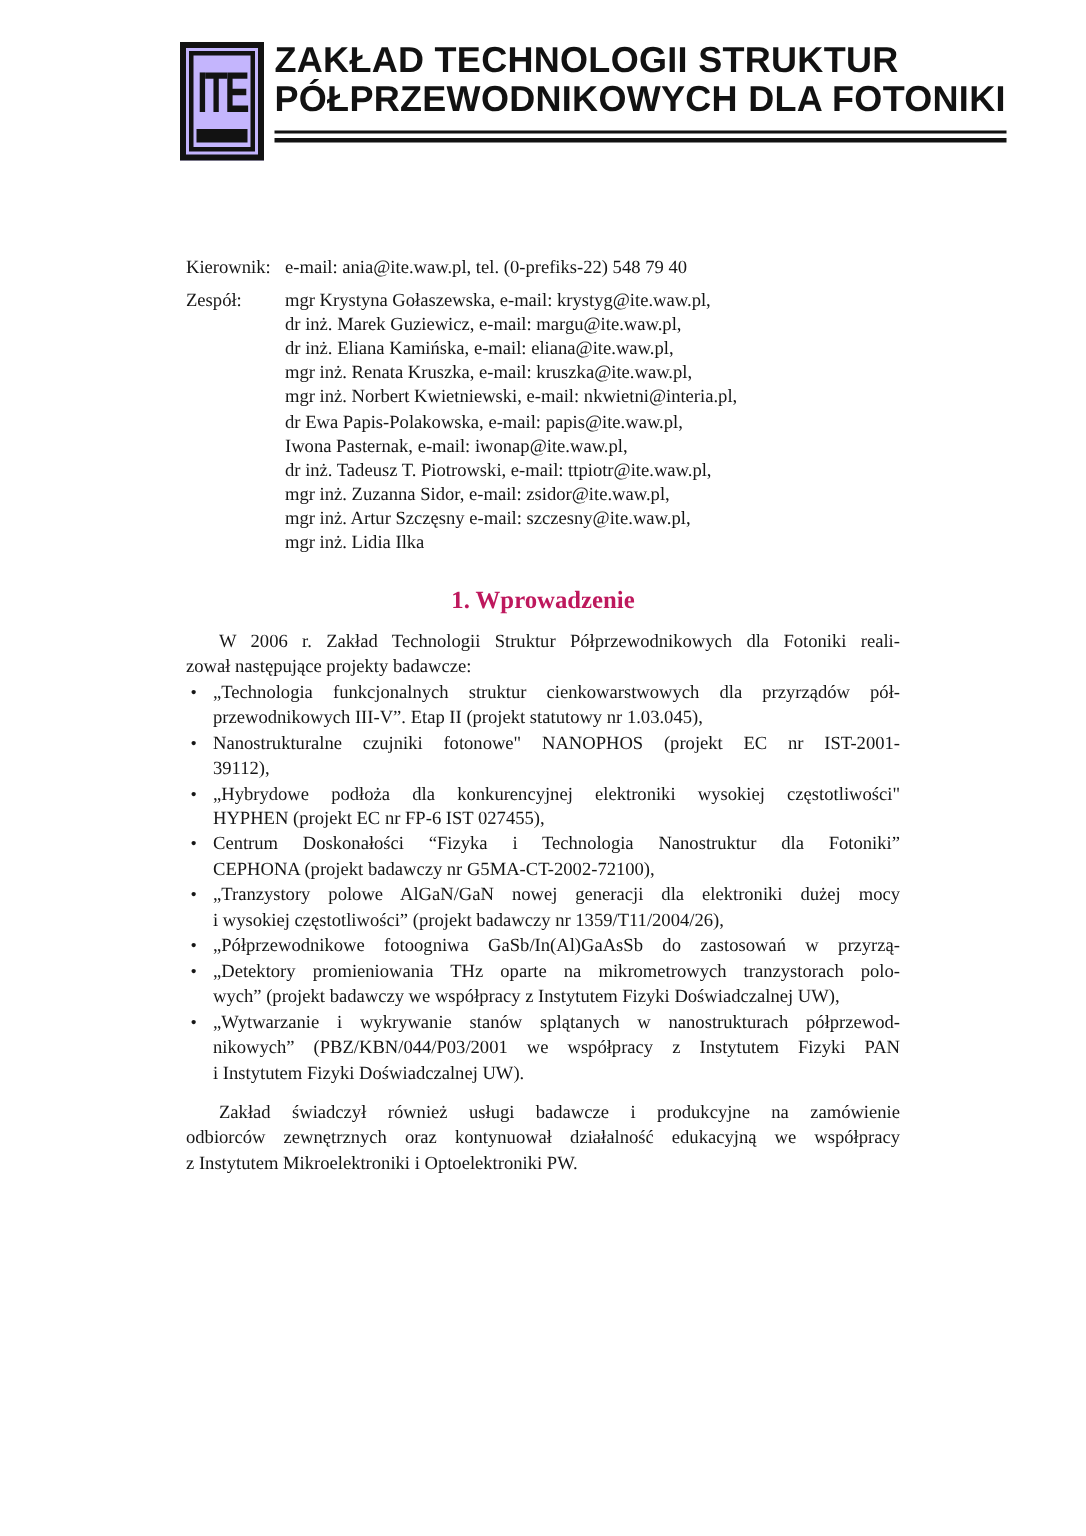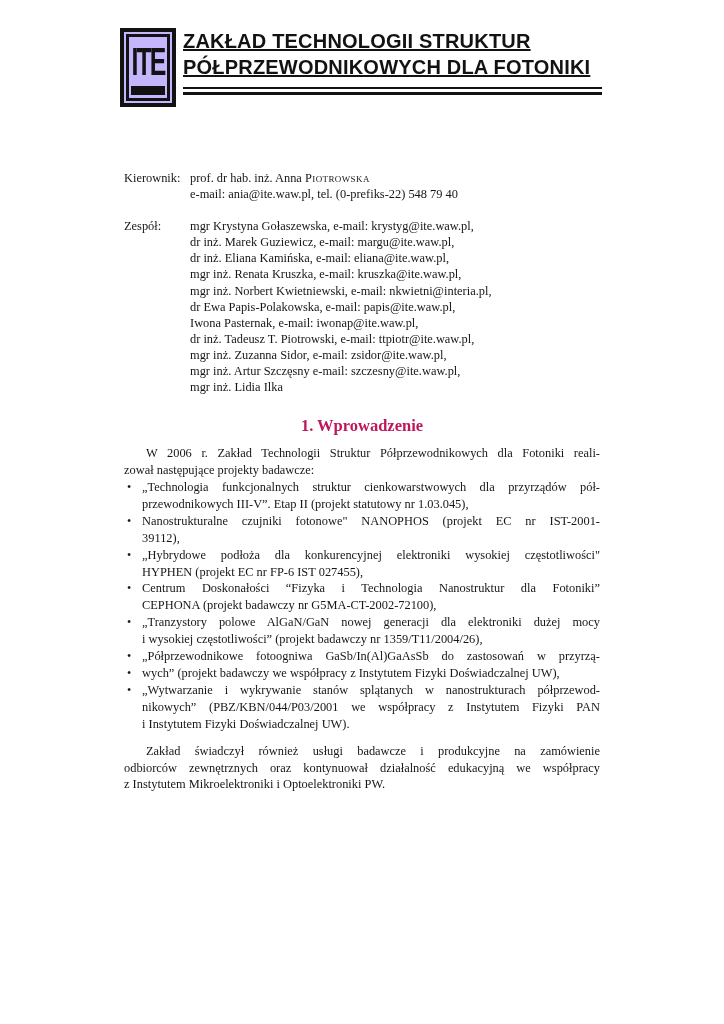--- a/index.html
+++ b/index.html
@@ -42,44 +42,43 @@
     transform-origin: center bottom;
     color: #121212;
     margin-bottom: 4px;
   }
   .logo-bar { width: 100%; height: 9px; background: #121212; }
 
   .masthead-right { flex: 1 1 auto; margin-left: 7px; padding-top: 2px; }
   .doc-title {
     font-family: "Liberation Sans", sans-serif;
     font-weight: 700;
-    font-size: 20px;
+    font-size: 24px;
     line-height: 26px;
     letter-spacing: 0.2px;
     color: #121212;
     white-space: nowrap;
-    text-decoration: underline;
   }
   .double-rule {
     margin-top: 7px;
     height: 3px;
     border-top: 2px solid #121212;
     border-bottom: 3px solid #121212;
   }
 
   
   .content {
     position: absolute; left: 124px; top: 122px; width: 476px;
     font-size: 12.4px; line-height: 16.1px;
   }
   .kv { display: flex; margin-top: 48px; }
   .kv-label { flex: 0 0 66px; }
   .kv-value { flex: 1 1 auto; }
   .sc { font-variant: small-caps; letter-spacing: 0.4px; }
-  .team-block { margin-top: 16px; }
+  .team-block { margin-top: 6px; }
 
   .section-heading {
     margin-top: 20px;
     text-align: center;
     font-weight: 700;
     font-size: 16.5px;
     line-height: 21px;
     color: #be185d;
   }
 
@@ -119,21 +118,20 @@
       </div>
       <div class="double-rule"></div>
     </div>
   </header>
 
   <main class="content">
 
     <div class="kv">
       <div class="kv-label">Kierownik:</div>
       <div class="kv-value">
-        <div><span>prof. dr hab. inż. Anna </span><span class="sc">Piotrowska</span></div>
         <div>e-mail: ania@ite.waw.pl, tel. (0-prefiks-22) 548 79 40</div>
       </div>
     </div>
 
     <div class="kv team-block">
       <div class="kv-label">Zespół:</div>
       <div class="kv-value">
 
           <div class="team-member">mgr Krystyna Gołaszewska, e-mail: krystyg@ite.waw.pl,</div>
 
@@ -212,20 +210,21 @@
         <div class="bullet-row">
           <div class="bullet-marker">•</div>
           <div class="bullet-body">
             <div class="tline just">„Półprzewodnikowe fotoogniwa GaSb/In(Al)GaAsSb do zastosowań w przyrzą-</div>
           </div>
         </div>
 
         <div class="bullet-row">
           <div class="bullet-marker">•</div>
           <div class="bullet-body">
+            <div class="tline just">„Detektory promieniowania THz oparte na mikrometrowych tranzystorach polo-</div>
             <div class="tline">wych” (projekt badawczy we współpracy z Instytutem Fizyki Doświadczalnej UW),</div>
           </div>
         </div>
 
         <div class="bullet-row">
           <div class="bullet-marker">•</div>
           <div class="bullet-body">
             <div class="tline just">„Wytwarzanie i wykrywanie stanów splątanych w nanostrukturach półprzewod-</div>
             <div class="tline just">nikowych” (PBZ/KBN/044/P03/2001 we współpracy z Instytutem Fizyki PAN</div>
             <div class="tline">i Instytutem Fizyki Doświadczalnej UW).</div>

